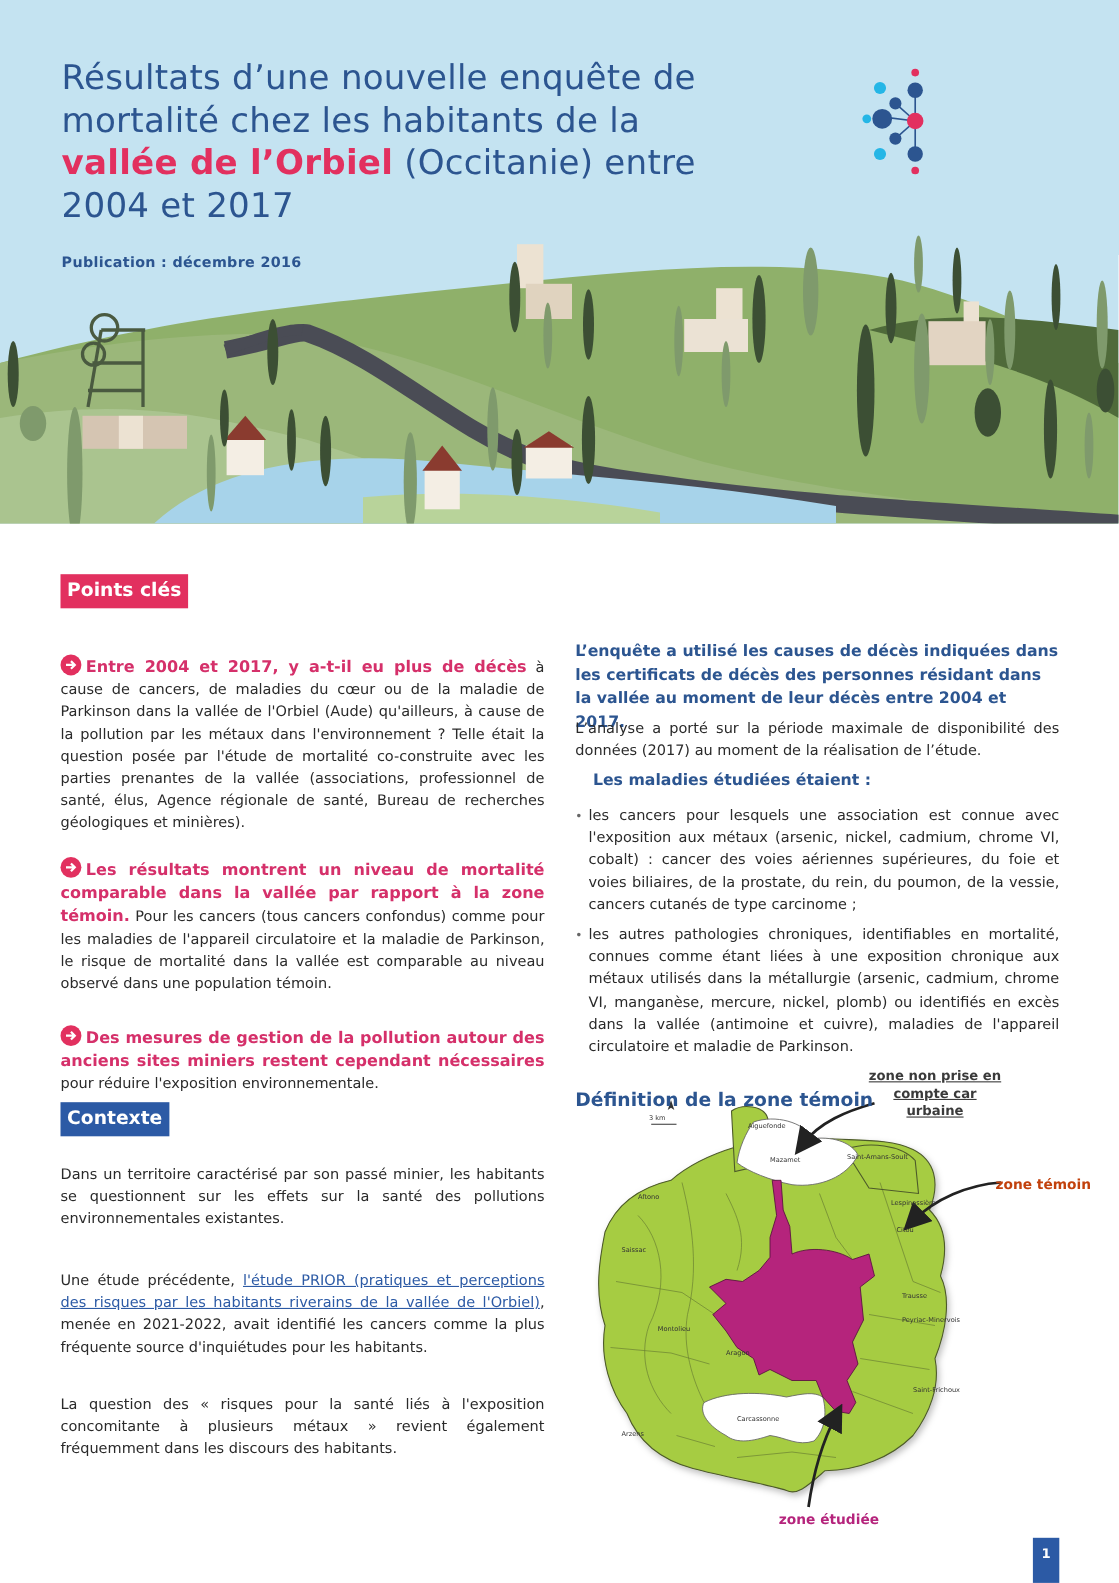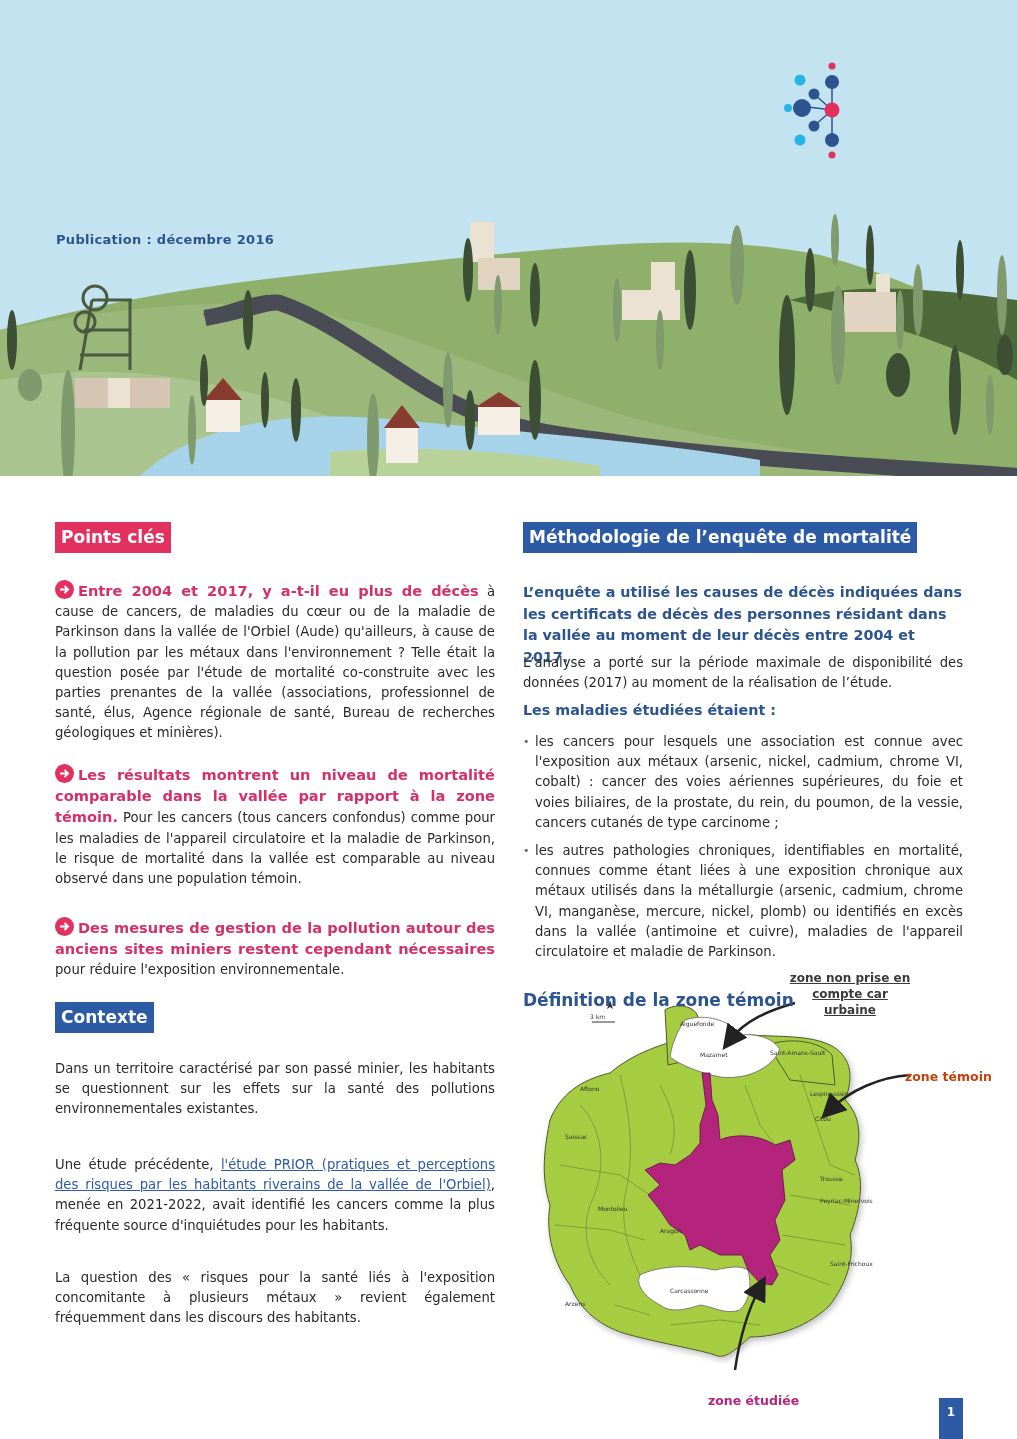--- a/index.html
+++ b/index.html
@@ -22,40 +22,40 @@
 
   
   .col-left { position: absolute; left: 55px; top: 522px; width: 440px; }
   .col-right { position: absolute; left: 523px; top: 522px; width: 440px; }
 
   .section-badge { display: inline-block; color: #fff; font-weight: bold; font-size: 17px; padding: 4px 6px 5px 6px; line-height: 22px; }
   .badge-pink { background: #e2305f; }
   .badge-blue { background: #2c5aa5; }
 
   .para { font-size: 13.2px; line-height: 20.2px; color: #2a2a2a; text-align: justify; }
-  .kp { position: absolute; left: 0; width: 440px; }
+  .kp { position: absolute; left: 0; width: 440px; margin-top: 15px; }
   .kp .lead { color: #d5306a; font-weight: bold; font-size: 14.6px; }
   .arrow-icon { display: inline-block; width: 19px; height: 19px; border-radius: 50%; background: #e2305f; vertical-align: -3px; margin-right: 4px; position: relative; }
   .arrow-icon svg { position: absolute; left: 3px; top: 3px; }
 
   .link { color: #2c5aa5; text-decoration: underline; margin-top: 48px; }
 
   .method-lead { color: #2c5590; font-weight: bold; font-size: 14.3px; line-height: 21.5px; }
-  .subhead { color: #2c5590; font-weight: bold; font-size: 14.3px; }
+  .subhead { color: #2c5590; font-weight: bold; font-size: 14.3px; margin-left: 16px; }
   ul.bullets { list-style: none; }
   ul.bullets li { position: relative; padding-left: 12px; margin-bottom: 8px; }
   ul.bullets li::before { content: "•"; position: absolute; left: 0; top: 0; color: #666; font-size: 11px; }
 
   .map-title { position: absolute; left: 523px; top: 990px; color: #2c5590; font-weight: bold; font-size: 17px; }
   .map-wrap { position: absolute; left: 520px; top: 965px; width: 480px; height: 430px; }
   .map-wrap svg { position: absolute; left: 0; top: 0; }
   .ann { position: absolute; font-weight: bold; font-size: 12px; text-align: center; line-height: 16px; }
   .ann-urban { left: 265px; top: 5px; width: 130px; color: #3a3a3a; text-decoration: underline; }
   .ann-temoin { left: 385px; top: 104px; color: #c2410c; font-size: 12.5px; }
-  .ann-etudiee { left: 188px; top: 408px; color: #b5247c; font-size: 12.5px; margin-top: 20px; }
+  .ann-etudiee { left: 188px; top: 408px; color: #b5247c; font-size: 12.5px; }
   .map-label { position: absolute; font-size: 6px; color: #333; white-space: nowrap; }
 
   .page-num { position: absolute; left: 939px; top: 1398px; width: 24px; height: 41px; background: #2c5aa5; color: #fff; font-weight: bold; font-size: 12px; text-align: center; padding-top: 7px; }
 </style>
 </head>
 <body>
 
 <div class="hero">
   <svg class="landscape" viewBox="0 0 1017 476">
 
@@ -129,20 +129,21 @@
         <ellipse cx="838" cy="335" rx="7" ry="50"></ellipse>
       <ellipse cx="900" cy="320" rx="4" ry="30"></ellipse>
         <ellipse cx="918" cy="300" rx="5" ry="36"></ellipse>
         <ellipse cx="1002" cy="295" rx="5" ry="40"></ellipse>
       <ellipse cx="990" cy="405" rx="4" ry="30"></ellipse>
         <ellipse cx="30" cy="385" rx="12" ry="16"></ellipse>
         <ellipse cx="835" cy="240" rx="4" ry="26"></ellipse>
     </g>
   </svg>
 
+  <div class="title"><span>Résultats d’une nouvelle enquête de mortalité chez les habitants de la </span><span class="hl">vallée de l’Orbiel</span><span> (Occitanie) entre 2004 et 2017</span></div>
   <div class="pubdate">Publication : décembre 2016</div>
 
   <div class="logo">
     <svg width="70" height="105" viewBox="0 0 70 105">
       <g stroke="#2c5590" stroke-width="1.5">
         <line x1="52" y1="24" x2="52" y2="84"></line>
           <line x1="20" y1="48" x2="52" y2="52"></line>
         <line x1="34" y1="36" x2="52" y2="52"></line>
           <line x1="34" y1="68" x2="52" y2="52"></line>
       </g>
@@ -185,21 +186,20 @@
   <div class="section-badge badge-blue" style="position:absolute; top:480px; left:0">Contexte</div>
 
   <div class="para" style="position:absolute; top:537px; width:440px">Dans un territoire caractérisé par son passé minier, les habitants se questionnent sur les effets sur la santé des pollutions environnementales existantes.</div>
 
   <div class="para" style="position:absolute; top:633px; width:440px"><span>Une étude précédente, </span><span class="link">l'étude PRIOR (pratiques et perceptions des risques par les habitants riverains de la vallée de l'Orbiel)</span><span>, menée en 2021-2022, avait identifié les cancers comme la plus fréquente source d'inquiétudes pour les habitants.</span></div>
 
   <div class="para" style="position:absolute; top:746px; width:440px">La question des « risques pour la santé liés à l'exposition concomitante à plusieurs métaux » revient également fréquemment dans les discours des habitants.</div>
 </div>
 
 <div class="col-right">
-  <div class="section-badge badge-blue">Méthodologie de l’enquête de mortalité</div>
   <div class="method-lead" style="position:absolute; top:60px; width:440px">L’enquête a utilisé les causes de décès indiquées dans les certificats de décès des personnes résidant dans la vallée au moment de leur décès entre 2004 et 2017.</div>
   <div class="para" style="position:absolute; top:131px; width:440px">L’analyse a porté sur la période maximale de disponibilité des données (2017) au moment de la réalisation de l’étude.</div>
   <div class="subhead" style="position:absolute; top:180px">Les maladies étudiées étaient :</div>
   <ul class="bullets para" style="position:absolute; top:210px; width:440px">
     <li>les cancers pour lesquels une association est connue avec l'exposition aux métaux (arsenic, nickel, cadmium, chrome VI, cobalt) : cancer des voies aériennes supérieures, du foie et voies biliaires, de la prostate, du rein, du poumon, de la vessie, cancers cutanés de type carcinome ;</li>
     <li>les autres pathologies chroniques, identifiables en mortalité, connues comme étant liées à une exposition chronique aux métaux utilisés dans la métallurgie (arsenic, cadmium, chrome VI, manganèse, mercure, nickel, plomb) ou identifiés en excès dans la vallée (antimoine et cuivre), maladies de l'appareil circulatoire et maladie de Parkinson.</li>
   </ul>
 </div>
 
 <div class="map-wrap">

